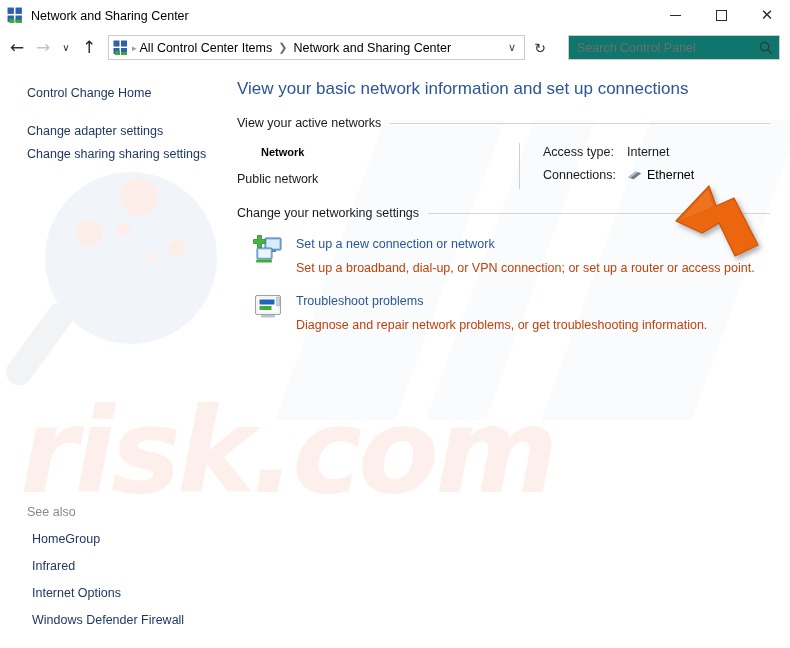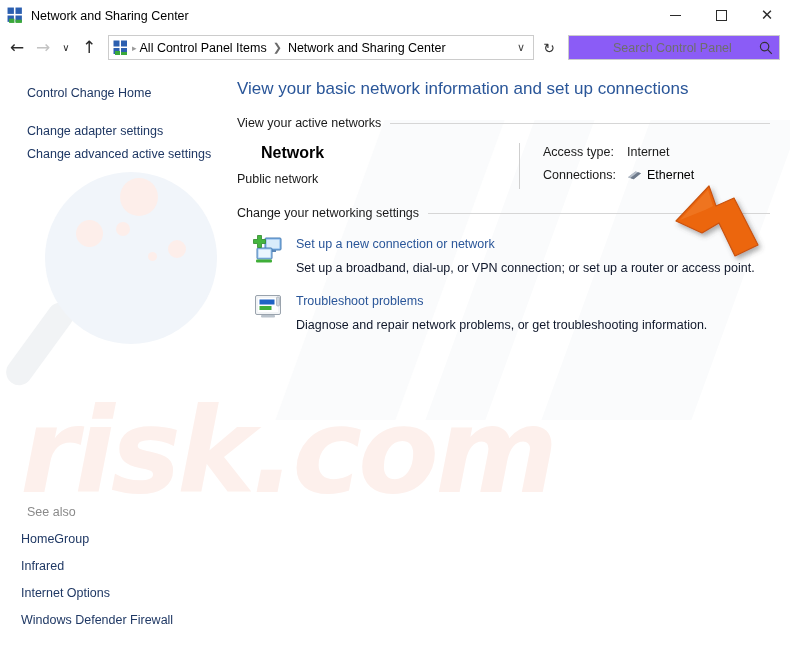--- a/index.html
+++ b/index.html
@@ -212,27 +212,26 @@
     justify-content: center;
     color: #333;
     font-size: 14px;
     flex: 0 0 auto;
     font-family: "DejaVu Sans", sans-serif;
   }
   #search-box {
     width: 212px;
     height: 25px;
     border: 1px solid #cccccc;
-    background: #8b5cf6;
+    background: #0f766e;
     display: flex;
     align-items: center;
     box-sizing: border-box;
     flex: 0 0 auto;
-    margin-left: 8px;
-    padding-left: 36px;
+    margin-left: 17px;
   }
   #search-input {
     border: 0;
     outline: 0;
     flex: 1 1 auto;
     font-family: "Liberation Sans", sans-serif;
     font-size: 12.5px;
     color: #000;
     padding: 0 4px 0 8px;
     background: transparent;
@@ -277,21 +276,21 @@
     position: absolute;
     left: 0;
     bottom: 14px;
     width: 233px;
   }
   #see-also-label {
     color: #8a8a8a;
     font-size: 12.5px;
     padding: 0 0 7px 27px;
   }
-  #see-also .side-link { padding: 5px 0 5px 21px; }
+  #see-also .side-link { padding: 5px 0 5px 32px; }
 
   #main {
     flex: 1 1 auto;
     padding-top: 14px;
     box-sizing: border-box;
     position: relative;
   }
 
   #page-title {
     color: #2a5699;
@@ -322,21 +321,21 @@
   #active-network {
     display: flex;
     margin: 13px 0 0 4px;
     padding-right: 20px;
   }
   #an-left {
     width: 282px;
     flex: 0 0 282px;
   }
   #an-name {
-    font-size: 16px;
+    font-size: 11px;
     font-weight: bold;
     color: #000;
     line-height: 19px;
     padding-left: 24px;
   }
   #an-type {
     font-size: 12.5px;
     color: #1a1a1a;
     line-height: 19px;
     margin-top: 8px;
@@ -394,21 +393,21 @@
   .setting-link {
     font-size: 12.5px;
     color: #2a5699;
     text-decoration: none;
     display: inline-block;
     line-height: 18px;
     cursor: default;
   }
   .setting-desc {
     font-size: 12.5px;
-    color: #0f172a;
+    color: #c2410c;
     line-height: 18px;
     margin-top: 6px;
   }
 
   
   #annotation-arrow {
     position: absolute;
     z-index: 5;
     left: 672px;
     top: 183px;
@@ -474,21 +473,21 @@
   <div id="breadcrumb-box">
     <svg class="bc-icon" viewBox="0 0 16 16">
       <rect x="0.5" y="0.5" width="6" height="6" fill="#2b5fb0"></rect>
       <rect x="8" y="0.5" width="6" height="6" fill="#2b5fb0"></rect>
       <rect x="0.5" y="8" width="6" height="6" fill="#2b5fb0"></rect>
       <rect x="8" y="8" width="6" height="6" fill="#2b5fb0"></rect>
       <path d="M2 11 L7 11 L7 15 L2 15 Z" fill="#3aa83a"></path>
       <path d="M8 12 L14 12 L14 15 L8 15 Z" fill="#3aa83a"></path>
     </svg>
     <span class="bc-sep-small">▸</span>
-    <span class="bc-crumb">All Control Panel Items</span>
+    <span class="bc-crumb">All Control Center Items</span>
     <span class="bc-sep">❯</span>
     <span class="bc-crumb">Network and Sharing Center</span>
     <span class="bc-spacer"></span>
     <span class="bc-dropdown">∨</span>
   </div>
 
   <div id="refresh-btn">
     <span>↻</span>
   </div>
 
@@ -502,21 +501,21 @@
     </span>
   </div>
 </div>
 
 <div id="content">
 
   <div id="sidebar">
     <a class="side-link" href="#">Control Change Home</a>
     <div class="side-gap"></div>
     <a class="side-link" href="#">Change adapter settings</a>
-    <a class="side-link" href="#">Change advanced active settings</a>
+    <a class="side-link" href="#">Change sharing sharing settings</a>
 
     <div id="see-also">
       <div id="see-also-label">See also</div>
       <a class="side-link" href="#">HomeGroup</a>
       <a class="side-link" href="#">Infrared</a>
       <a class="side-link" href="#">Internet Options</a>
       <a class="side-link" href="#">Windows Defender Firewall</a>
     </div>
   </div>
 

